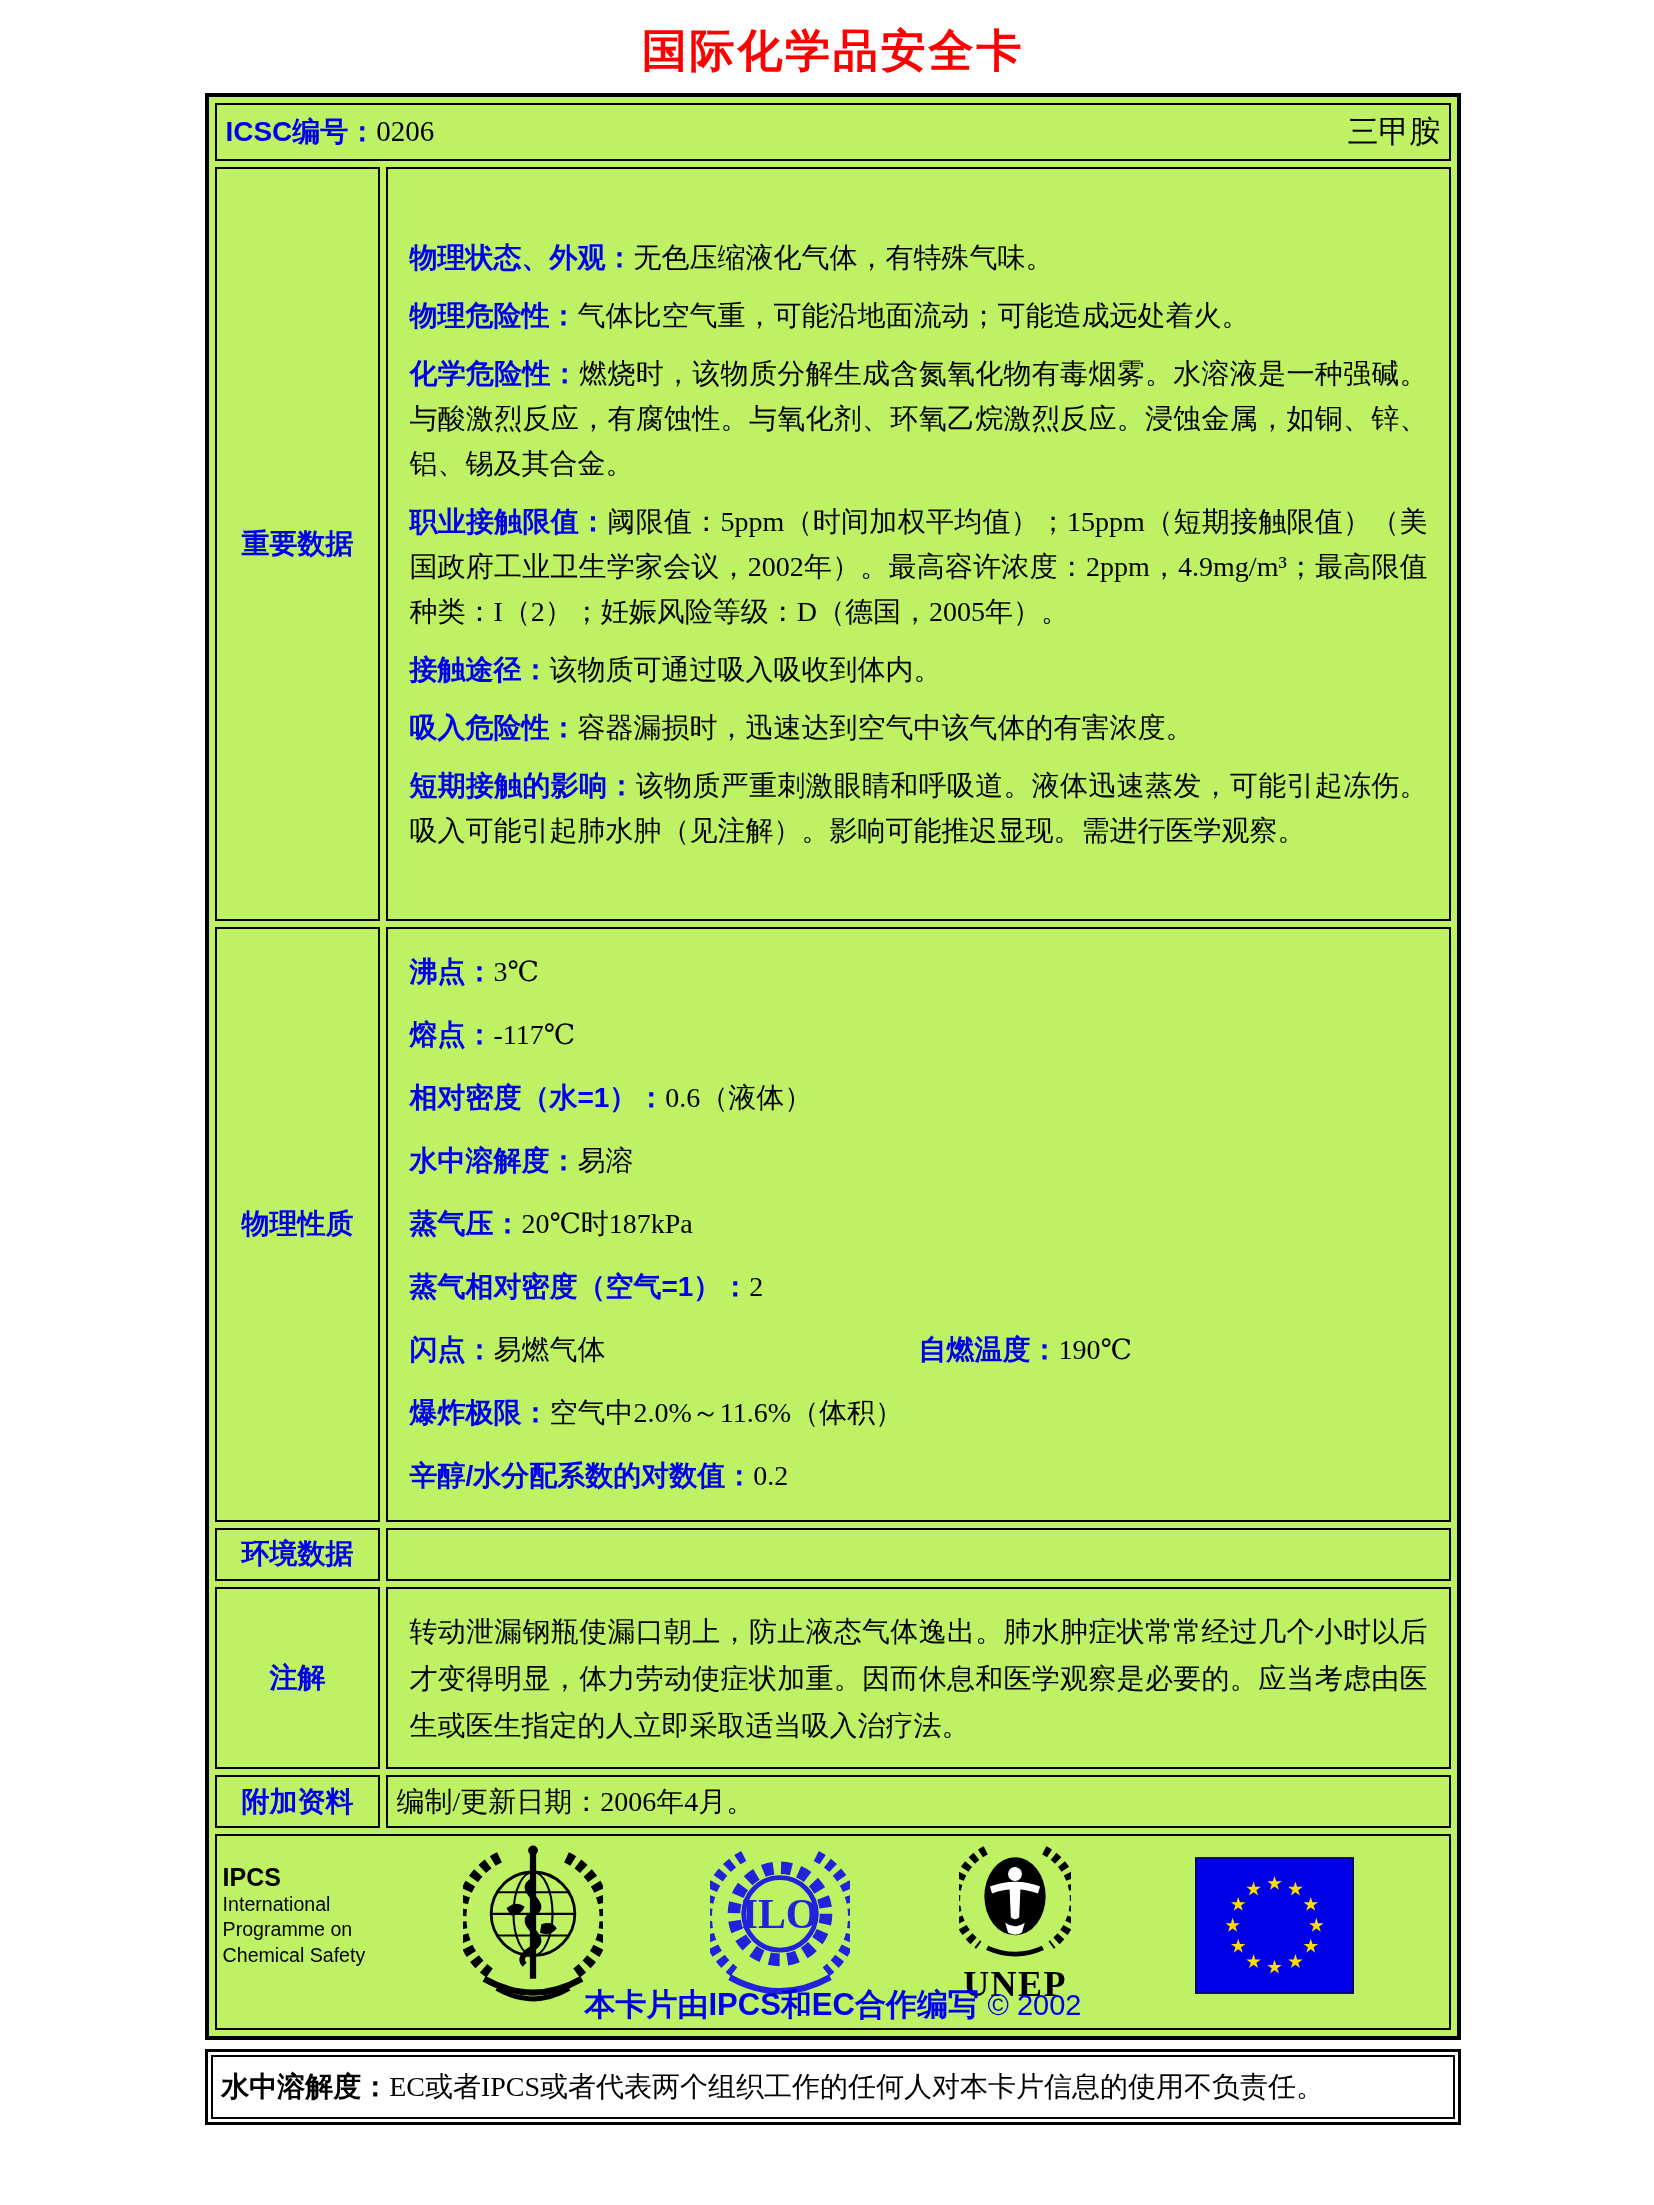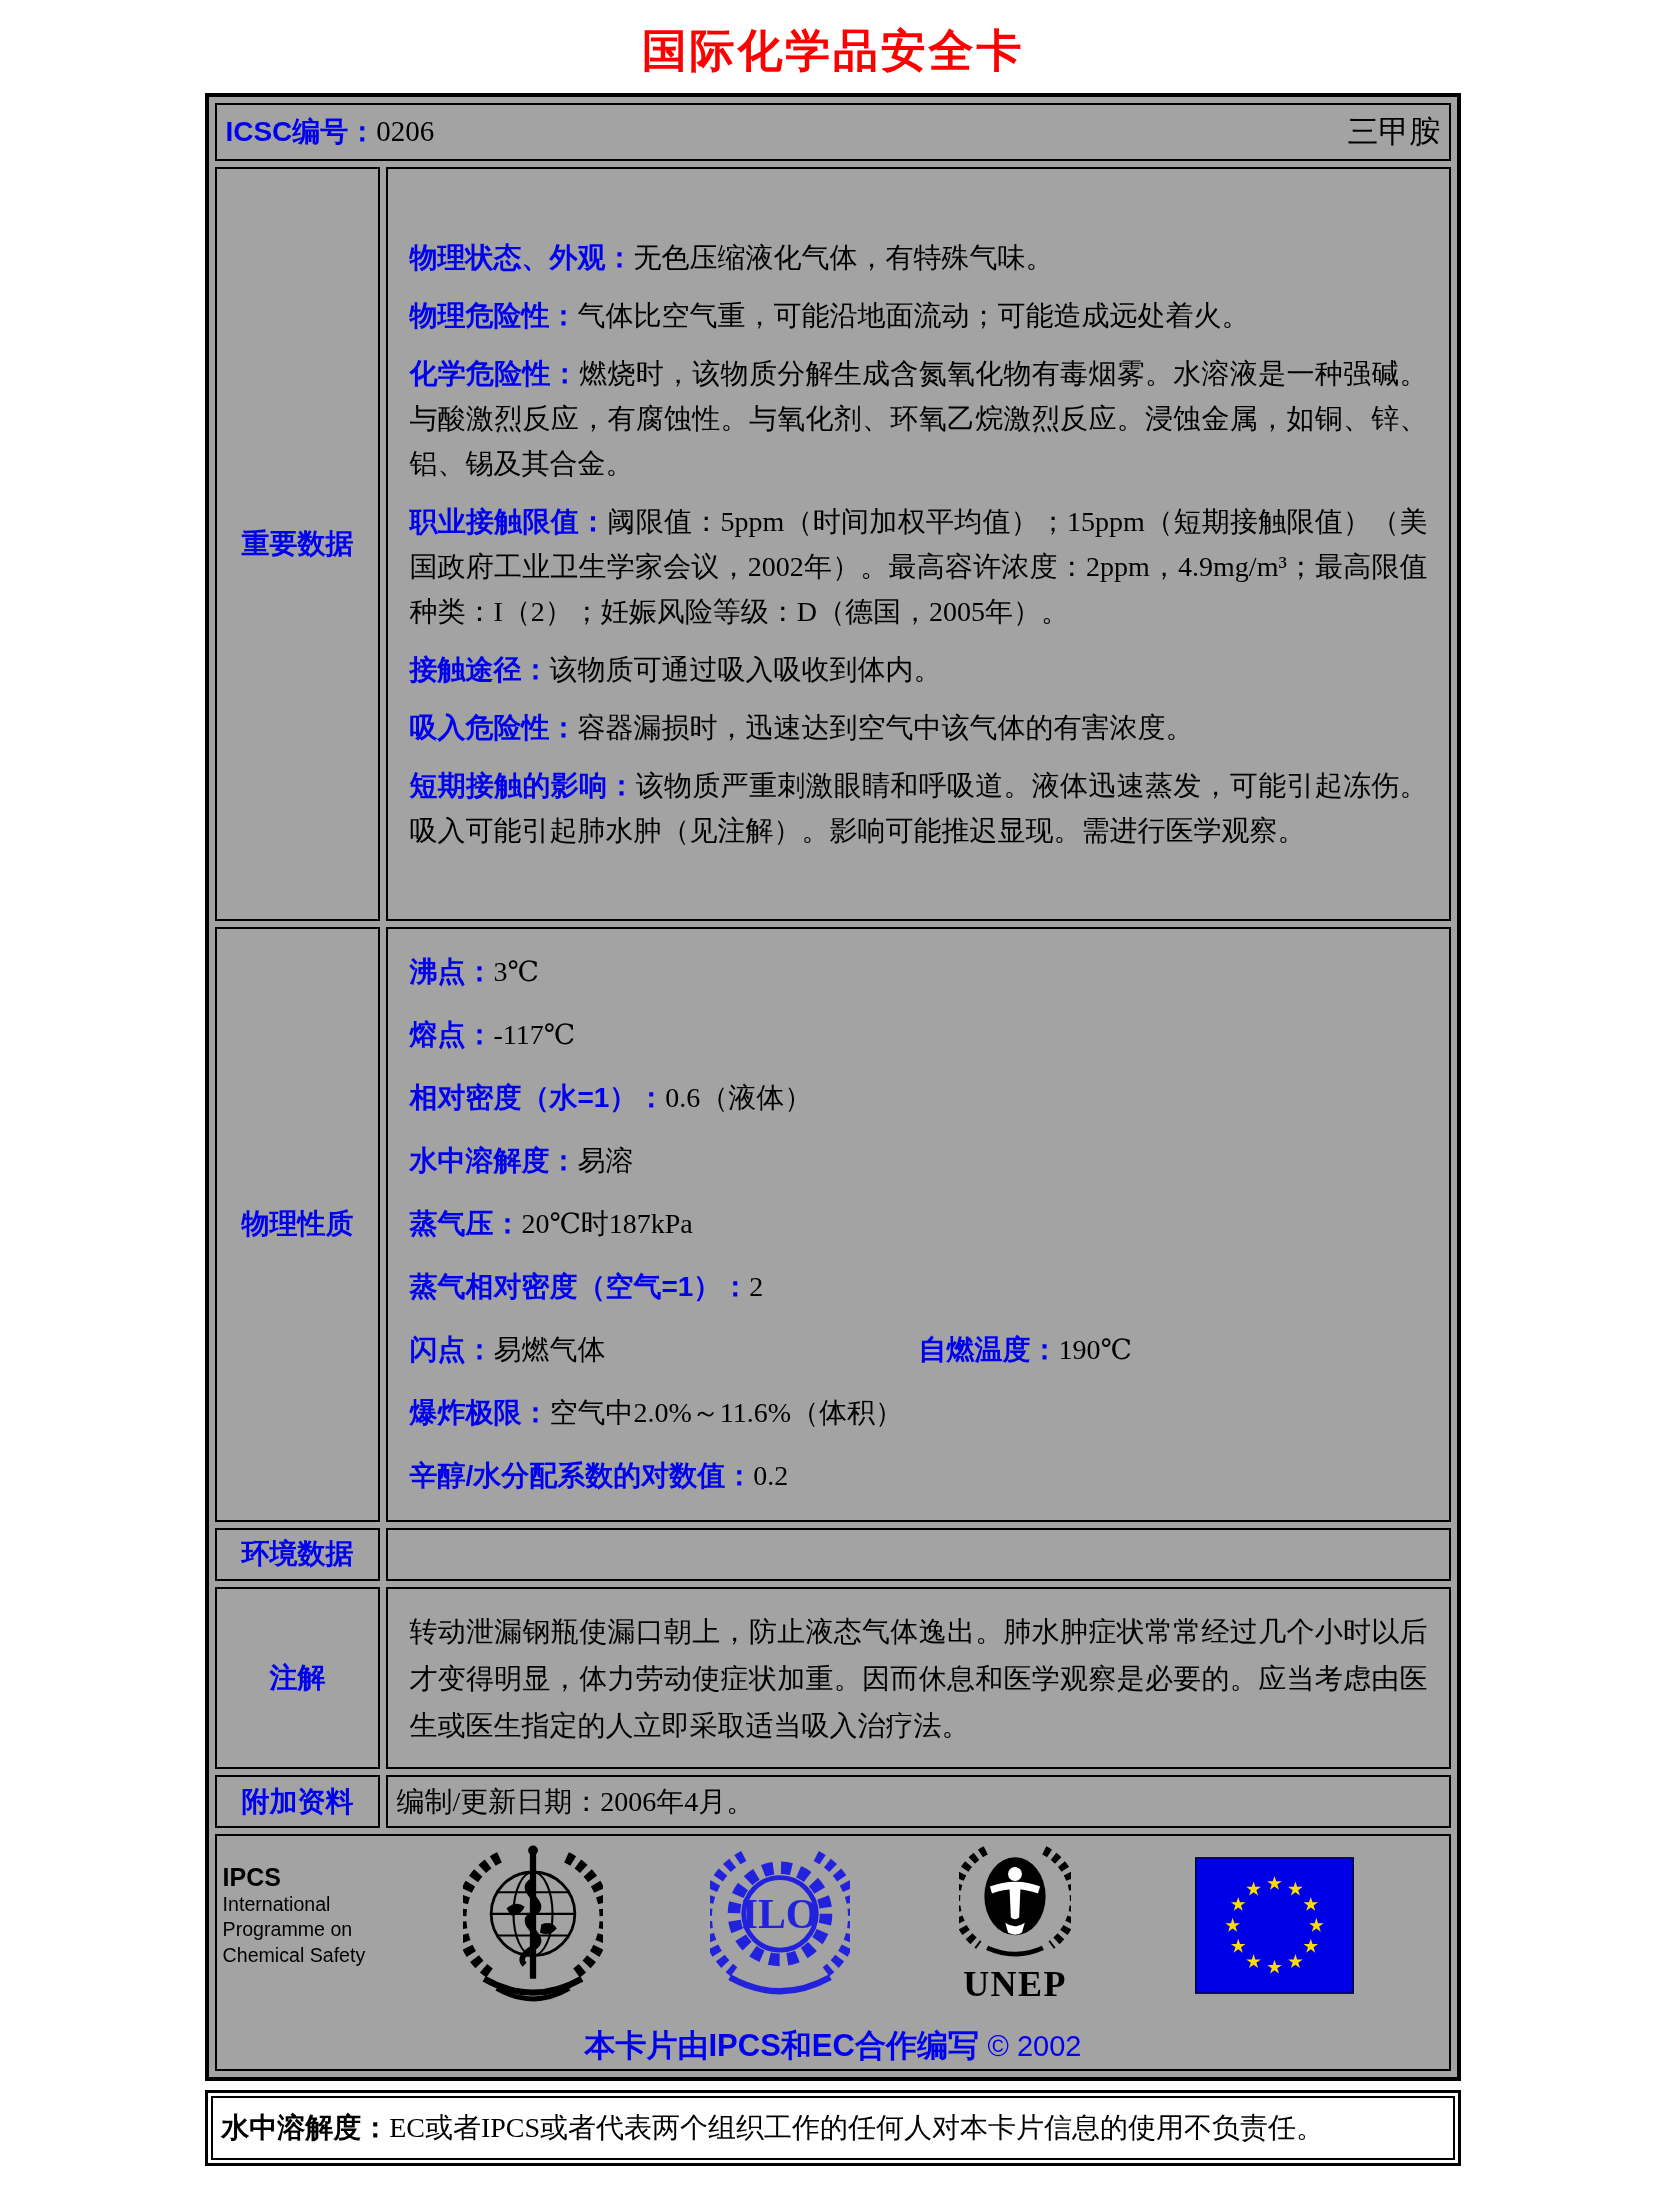--- a/index.html
+++ b/index.html
@@ -14,21 +14,21 @@
   .doc { width:1256px; margin-left:205px; padding-top:18px; }
 
   .page-title {
     margin:2.8px 0 12.6px 0; text-align:center;
     font-size:45px; font-weight:bold; letter-spacing:2.8px;
     color:var(--title_red);
     font-family:"Liberation Serif","DejaVu Serif",serif;
   }
 
   table.card {
-    width:100%; background:#a3a3a3;
+    width:100%; background:#bef264;
     border:4.9px solid #000;
     border-collapse:separate; border-spacing:6.3px;
   }
   table.card td {
     border:2.1px solid #000;
     padding:5.6px 8.4px;
     font-size:28px;
     vertical-align:middle;
   }
 
@@ -59,21 +59,21 @@
   td.phys-cell { height:419px; }
   .prop-line { line-height:50px; position:relative; }
   .auto-ign { position:absolute; left:50%; top:0; white-space:nowrap; }
 
   td.env-cell { height:36px; }
   td.notes-cell { height:138px; }
   .notes-par { line-height:47px; text-align:justify; }
   td.addl-cell { height:36px; vertical-align:middle; }
 
   
-  td.logos-cell { height:237px; position:relative; padding:0; }
+  td.logos-cell { height:196px; position:relative; padding:0; }
   .ipcs-block {
     position:absolute; left:5.6px; top:28px;
     font-family:"Liberation Sans","DejaVu Sans",sans-serif;
   }
   .ipcs-acronym { font-size:25px; font-weight:bold; line-height:1.1; }
   .ipcs-line { font-size:19.6px; line-height:1.3; }
   .logo { position:absolute; }
   .who-logo  { left:246px; top:5.6px; }
   .ilo-logo  { left:493px; top:5.6px; }
   .unep-wrap { left:742px; top:5.6px; text-align:center; }

